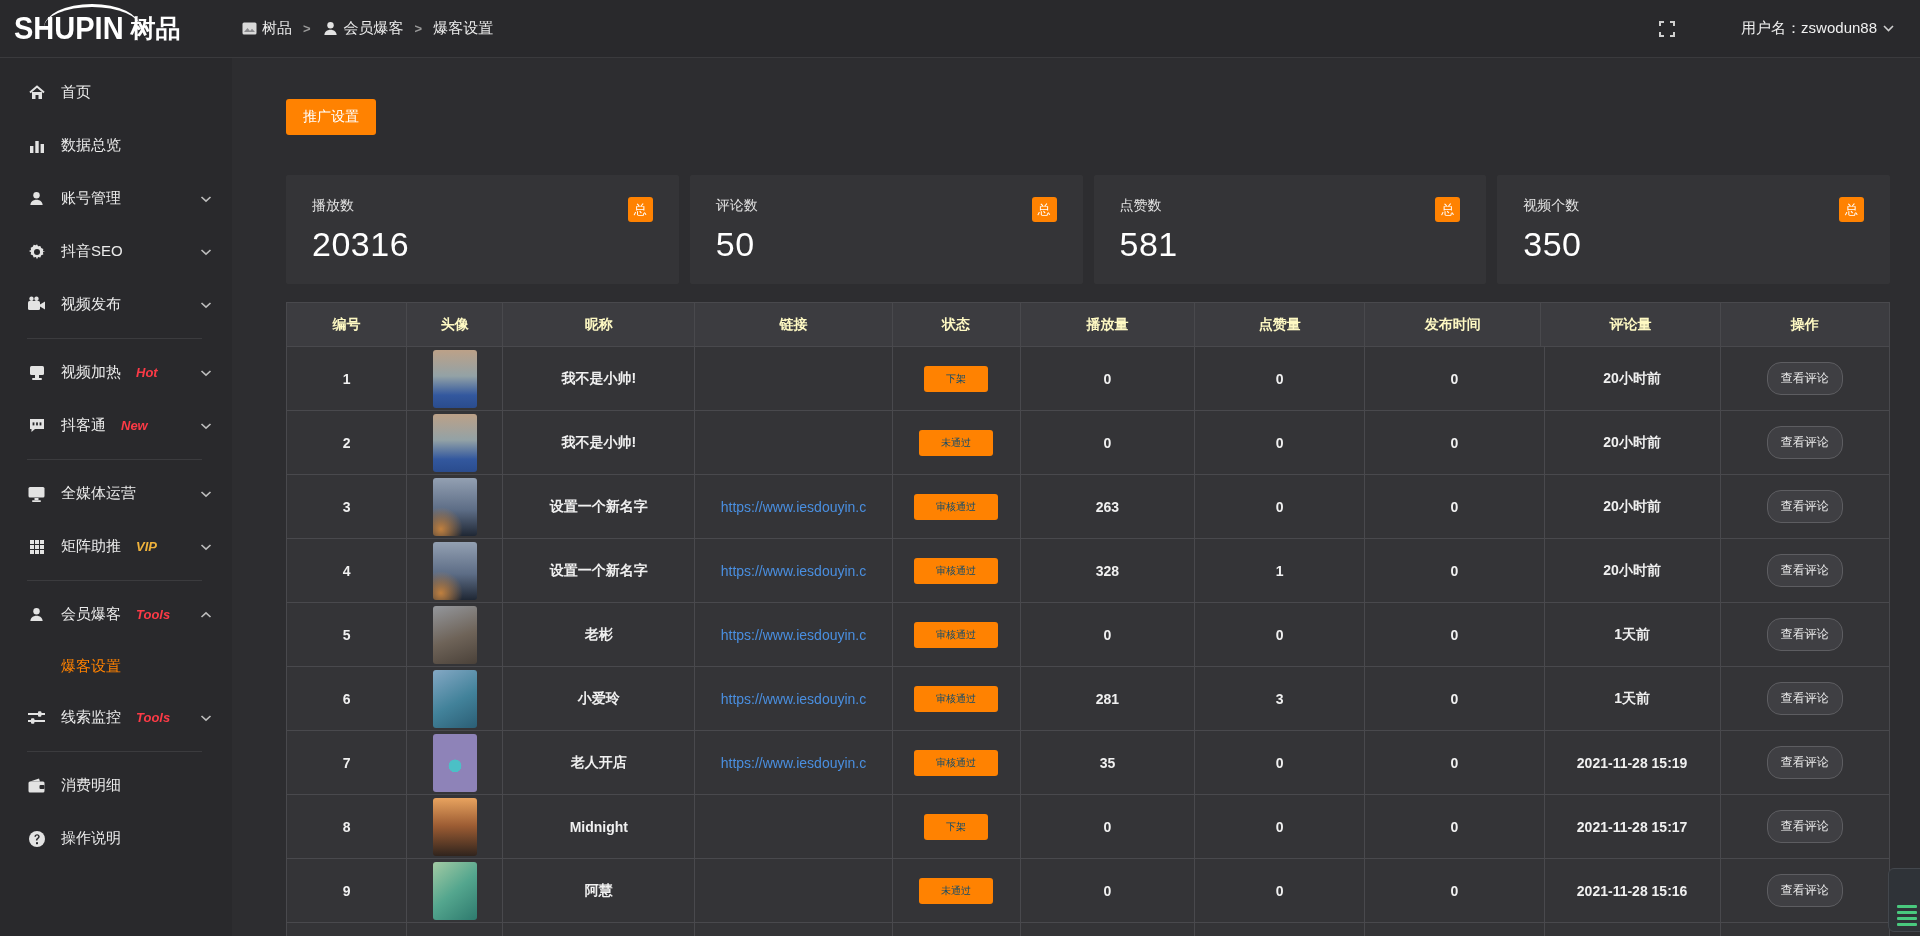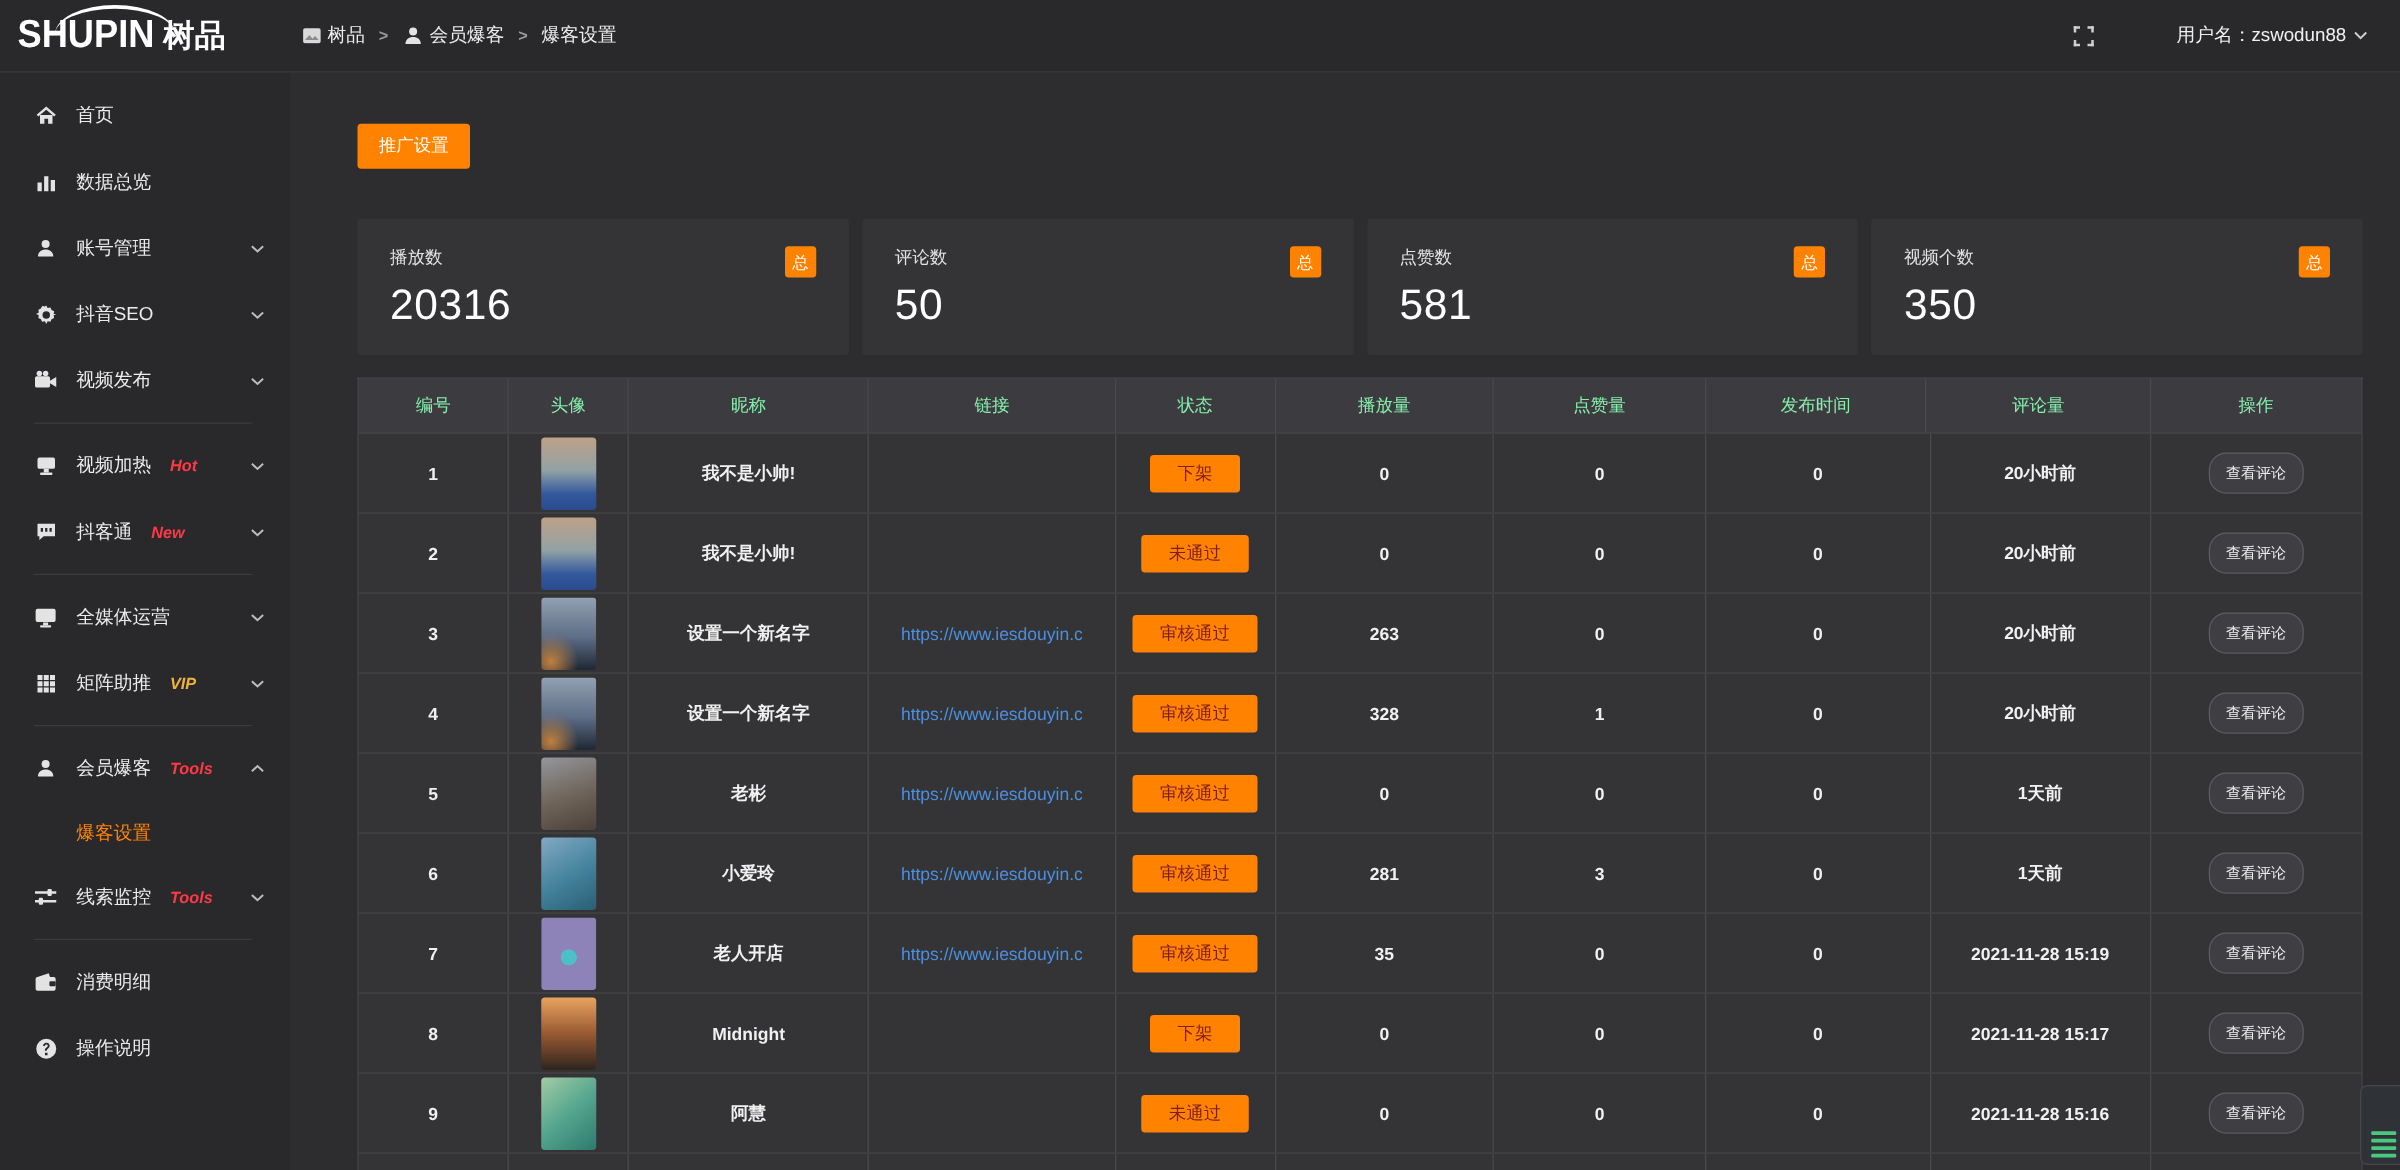--- a/index.html
+++ b/index.html
@@ -65,26 +65,26 @@
   .table { margin-top:18px; border:1px solid #49494d; border-bottom:none; }
   .t-row { display:flex; background:#343437; border-bottom:1px solid #49494d; }
   .t-row.header { background:#3c3c40; height:44px; }
   .t-row.body { height:64px; }
   .t-row.partial { height:64px; }
   .t-cell { display:flex; align-items:center; justify-content:center; text-align:center;
     border-right:1px solid #49494d; font-size:14px; overflow:hidden; }
   .t-cell:last-child { border-right:none; }
   .c0{width:7.5%;} .c1{width:6%;} .c2{width:12%;} .c3{width:12.3%;} .c4{width:8%;}
   .c5{width:10.9%;} .c6{width:10.6%;} .c7{width:11.2%;} .c8{width:11%;} .c9{width:10.5%;}
-  .t-row.header .t-cell { font-weight:400; color:#86efac; }
+  .t-row.header .t-cell { font-weight:700; color:#fef9c3; }
   .cell-num { font-weight:600; color:#f0f0f0; }
   .cell-nick { font-weight:600; color:#f0f0f0; }
   .cell-time { font-weight:600; color:#f0f0f0; }
   .cell-link { color:#4a8fe0; font-size:14px; cursor:pointer; white-space:nowrap; }
-  .status-badge { background:#ff8201; color:#7f1d1d; font-size:14px; padding:6px 22px; border-radius:3px; white-space:nowrap; }
+  .status-badge { background:#ff8201; color:#0c4a6e; font-size:10px; padding:6px 22px; border-radius:3px; white-space:nowrap; }
   .view-btn { background:#3f3f43; border:1px solid #5d5d61; color:#ededed; font-size:12px;
     padding:7px 13px; border-radius:14px; cursor:pointer; font-family:inherit; white-space:nowrap; }
   .avatar { width:44px; height:58px; border-radius:3px; margin:0 auto; }
   .av-boy { background:linear-gradient(180deg,#bca188 0%,#93a2a6 45%,#33589e 78%,#2a4c8e 100%); }
   .av-sky { background:radial-gradient(circle at 18% 88%,#c0803f 0%,rgba(0,0,0,0) 35%),linear-gradient(180deg,#93a0b2 0%,#5d6d86 55%,#1f2734 100%); }
   .av-man { background:linear-gradient(160deg,#94979c 0%,#6e6358 55%,#4a4139 100%); }
   .av-teal { background:linear-gradient(150deg,#84a8c4 0%,#42829a 55%,#2b5e75 100%); }
   .av-purple { background:radial-gradient(circle at 50% 55%,#4bc0c6 0%,#4bc0c6 16%,rgba(0,0,0,0) 17%),#8e83b8; }
   .av-sunset { background:linear-gradient(180deg,#e8a35f 0%,#9c5c33 48%,#30241d 100%); }
   .av-green { background:linear-gradient(140deg,#a3cba4 0%,#54a68e 50%,#2e7a6e 100%); }

